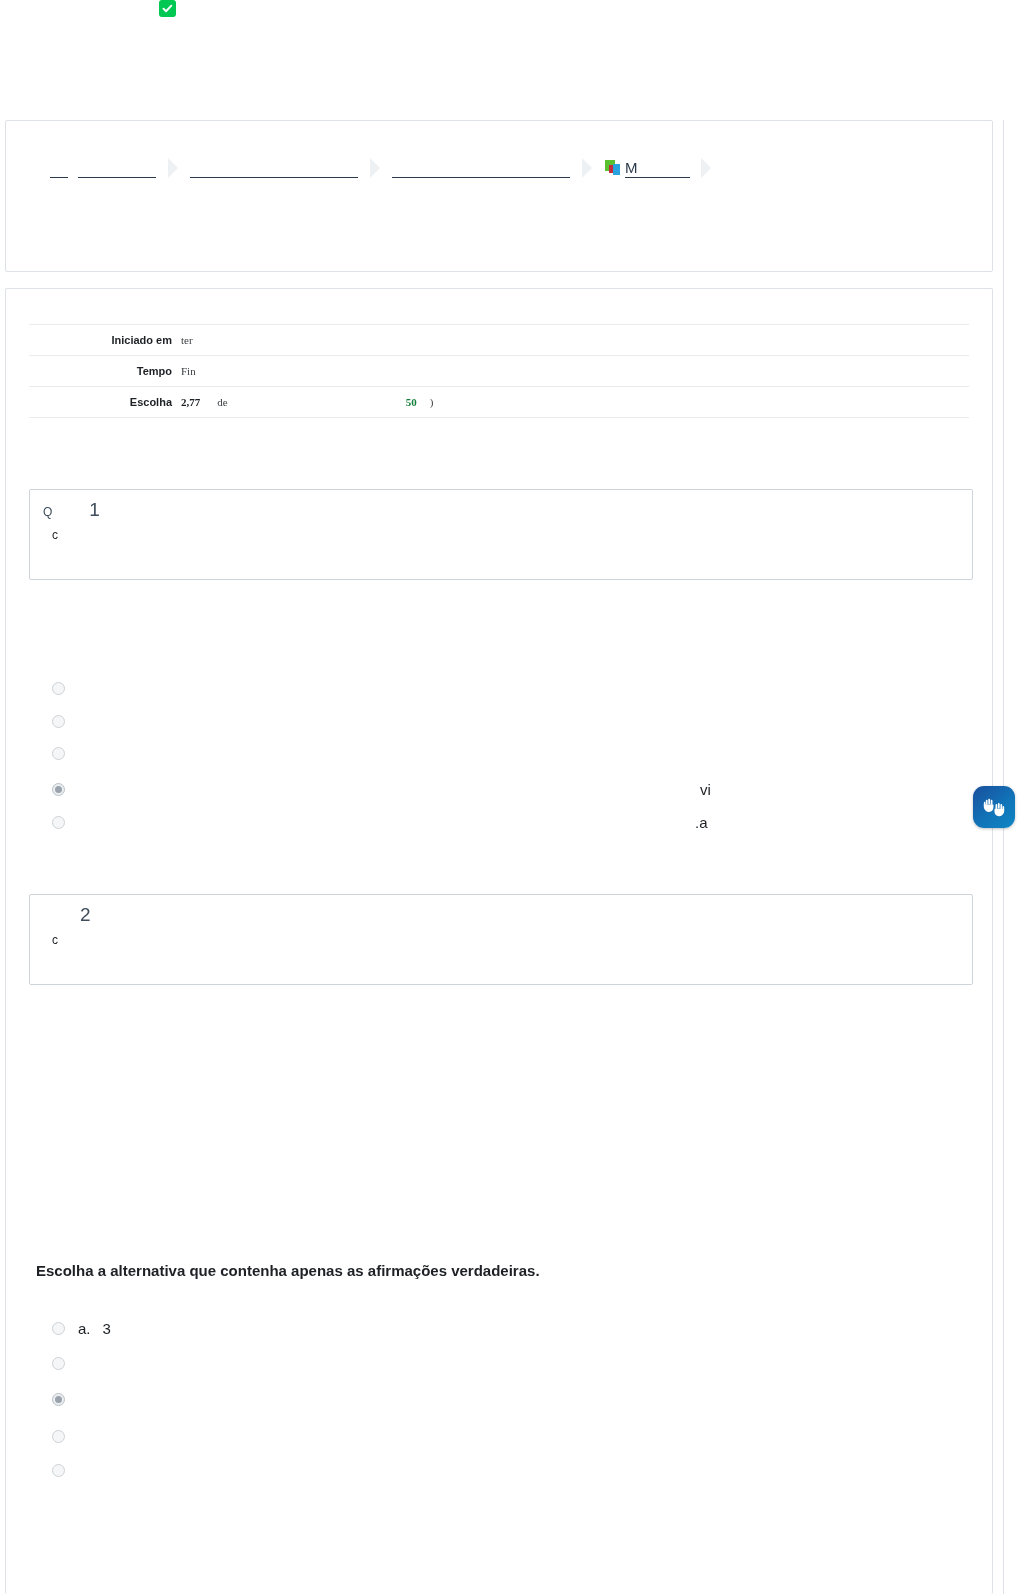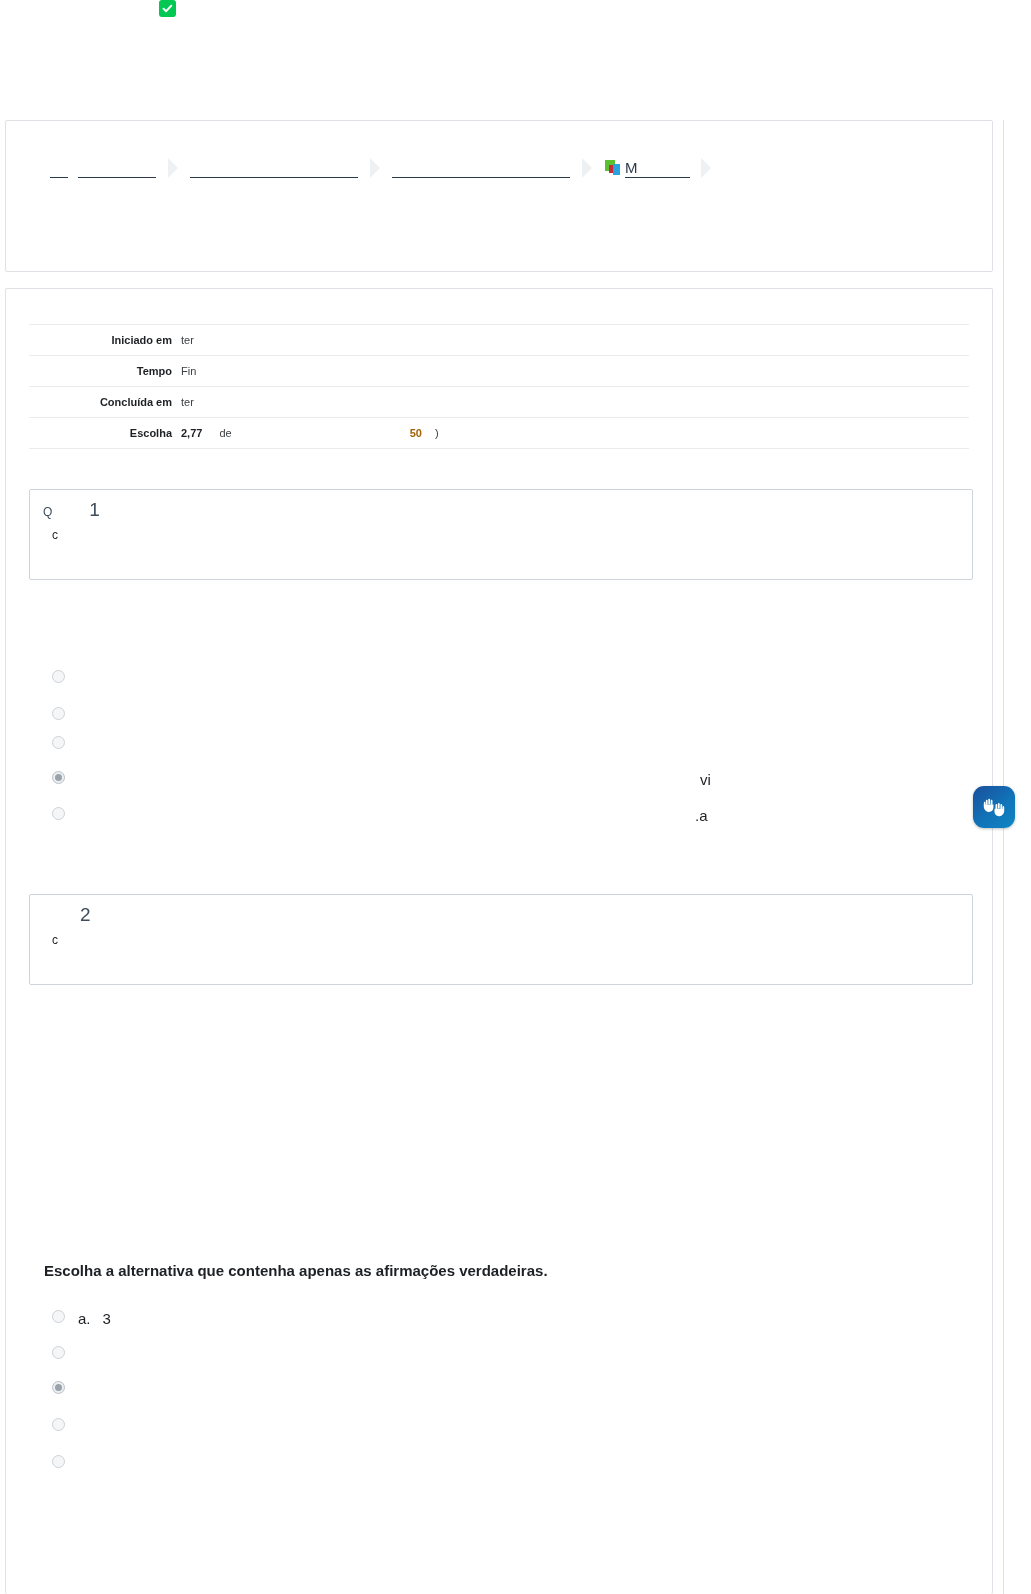--- a/index.html
+++ b/index.html
@@ -128,25 +128,26 @@
     color: #1d2125;
     vertical-align: top;
     line-height: 20px;
   }
   #summary td {
     padding: 5px 0;
     font-weight: 400;
     color: #3c4043;
     vertical-align: top;
     line-height: 20px;
+    font-family: Liberation Serif, serif;
   }
   .grade-line { display: flex; align-items: baseline; }
   .grade-line b { font-weight: 700; color: #1d2125; }
   .grade-line .de { margin-left: 17px; color: #3c4043; }
-  .grade-line .max { margin-left: 178px; font-weight: 700; color: #a16207; }
+  .grade-line .max { margin-left: 178px; font-weight: 700; color: #15803d; }
   .grade-line .paren { margin-left: 13px; color: #3c4043; }
 
   
   .qbox {
     position: absolute;
     border: 1px solid #ced4da;
     background: #fff;
     border-radius: 2px;
   }
   #qbox-1 { left: 23px; top: 200px; width: 944px; height: 91px; }
@@ -169,20 +170,21 @@
   }
 
   
   .answers { position: absolute; }
   #answers-1 { left: 52px; top: 670px; width: 700px; }
   #answers-2 { left: 52px; top: 1310px; width: 700px; }
 
   .opt {
     position: relative;
     display: flex;
+    align-items: center;
     font-size: 15px;
     color: #1d2125;
   }
   .radio {
     width: 13px; height: 13px;
     border-radius: 50%;
     border: 1px solid #cdd2d7;
     background: #f4f6f7;
     flex: 0 0 auto;
     display: flex; align-items: center; justify-content: center;
@@ -206,21 +208,21 @@
   .opt .tail {
     position: absolute;
     font-size: 15px;
     color: #1d2125;
     white-space: pre;
   }
 
   
   #prompt {
     position: absolute;
-    left: 44px; top: 1261px;
+    left: 36px; top: 1261px;
     font-size: 15px;
     font-weight: 700;
     color: #1d2125;
     line-height: 20px;
     white-space: pre;
   }
 
   
   #vlibras {
     position: absolute;
@@ -318,24 +320,20 @@
 
   <table id="summary">
     <tbody>
       <tr>
         <th>Iniciado em</th>
         <td>ter</td>
       </tr>
       <tr>
         <th>Tempo</th>
         <td>Fin</td>
-      </tr>
-      <tr>
-        <th>Concluída em</th>
-        <td>ter</td>
       </tr>
       <tr>
         <th>Escolha</th>
         <td>
           <span class="grade-line">
             <b>2,77</b>
             <span class="de">de</span>
             <span class="max">50</span>
             <span class="paren">)</span>
           </span>

